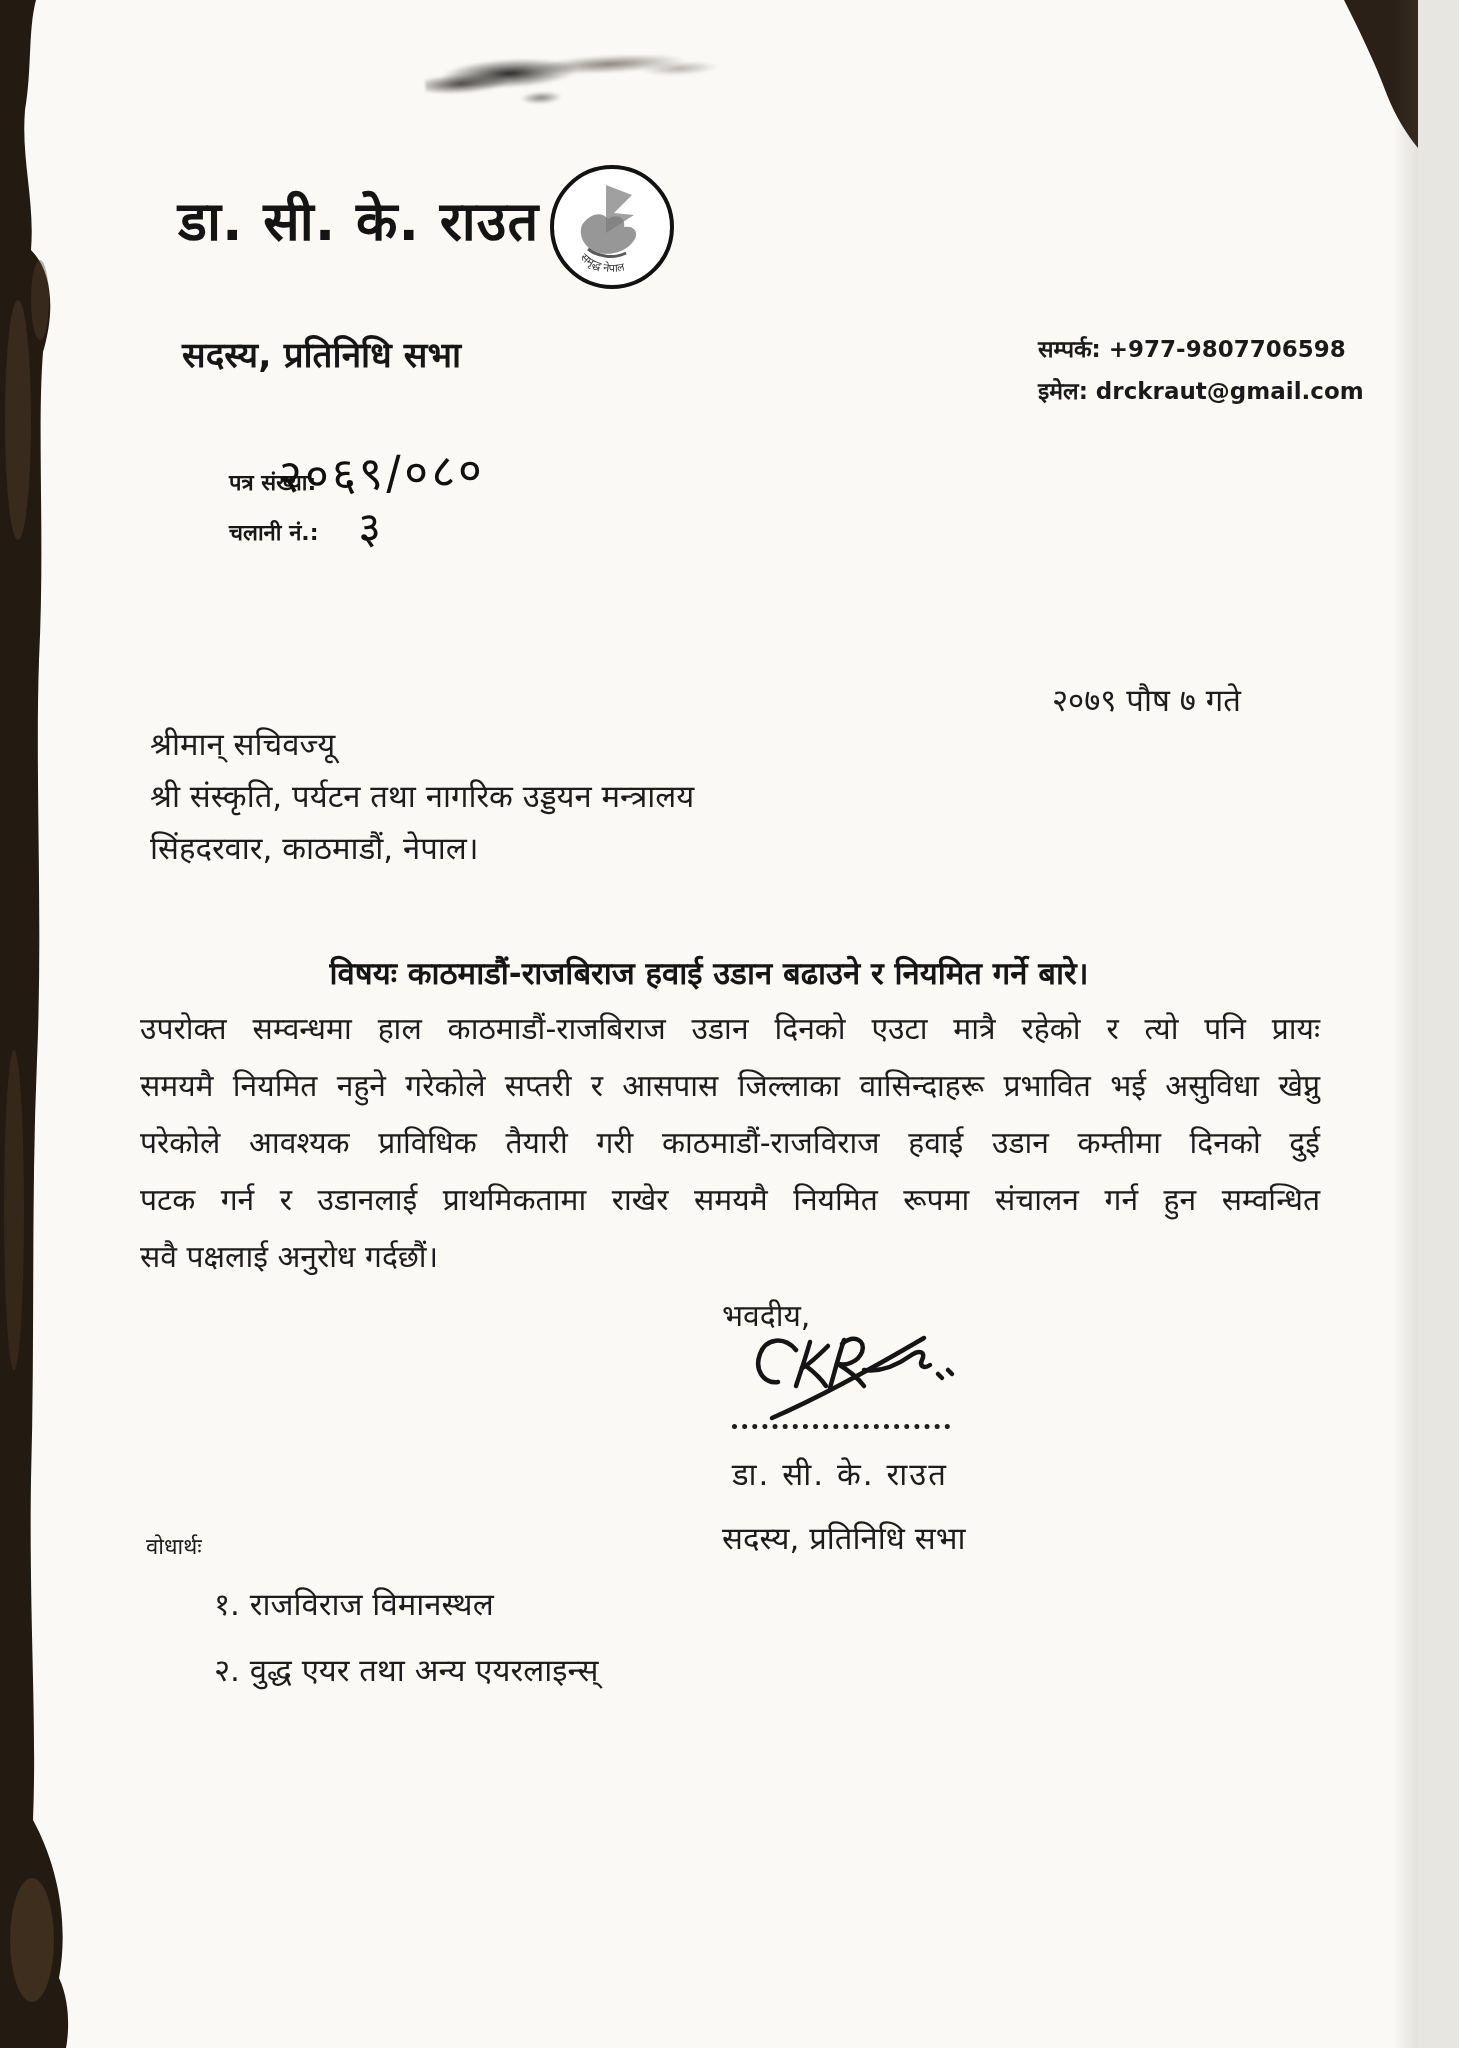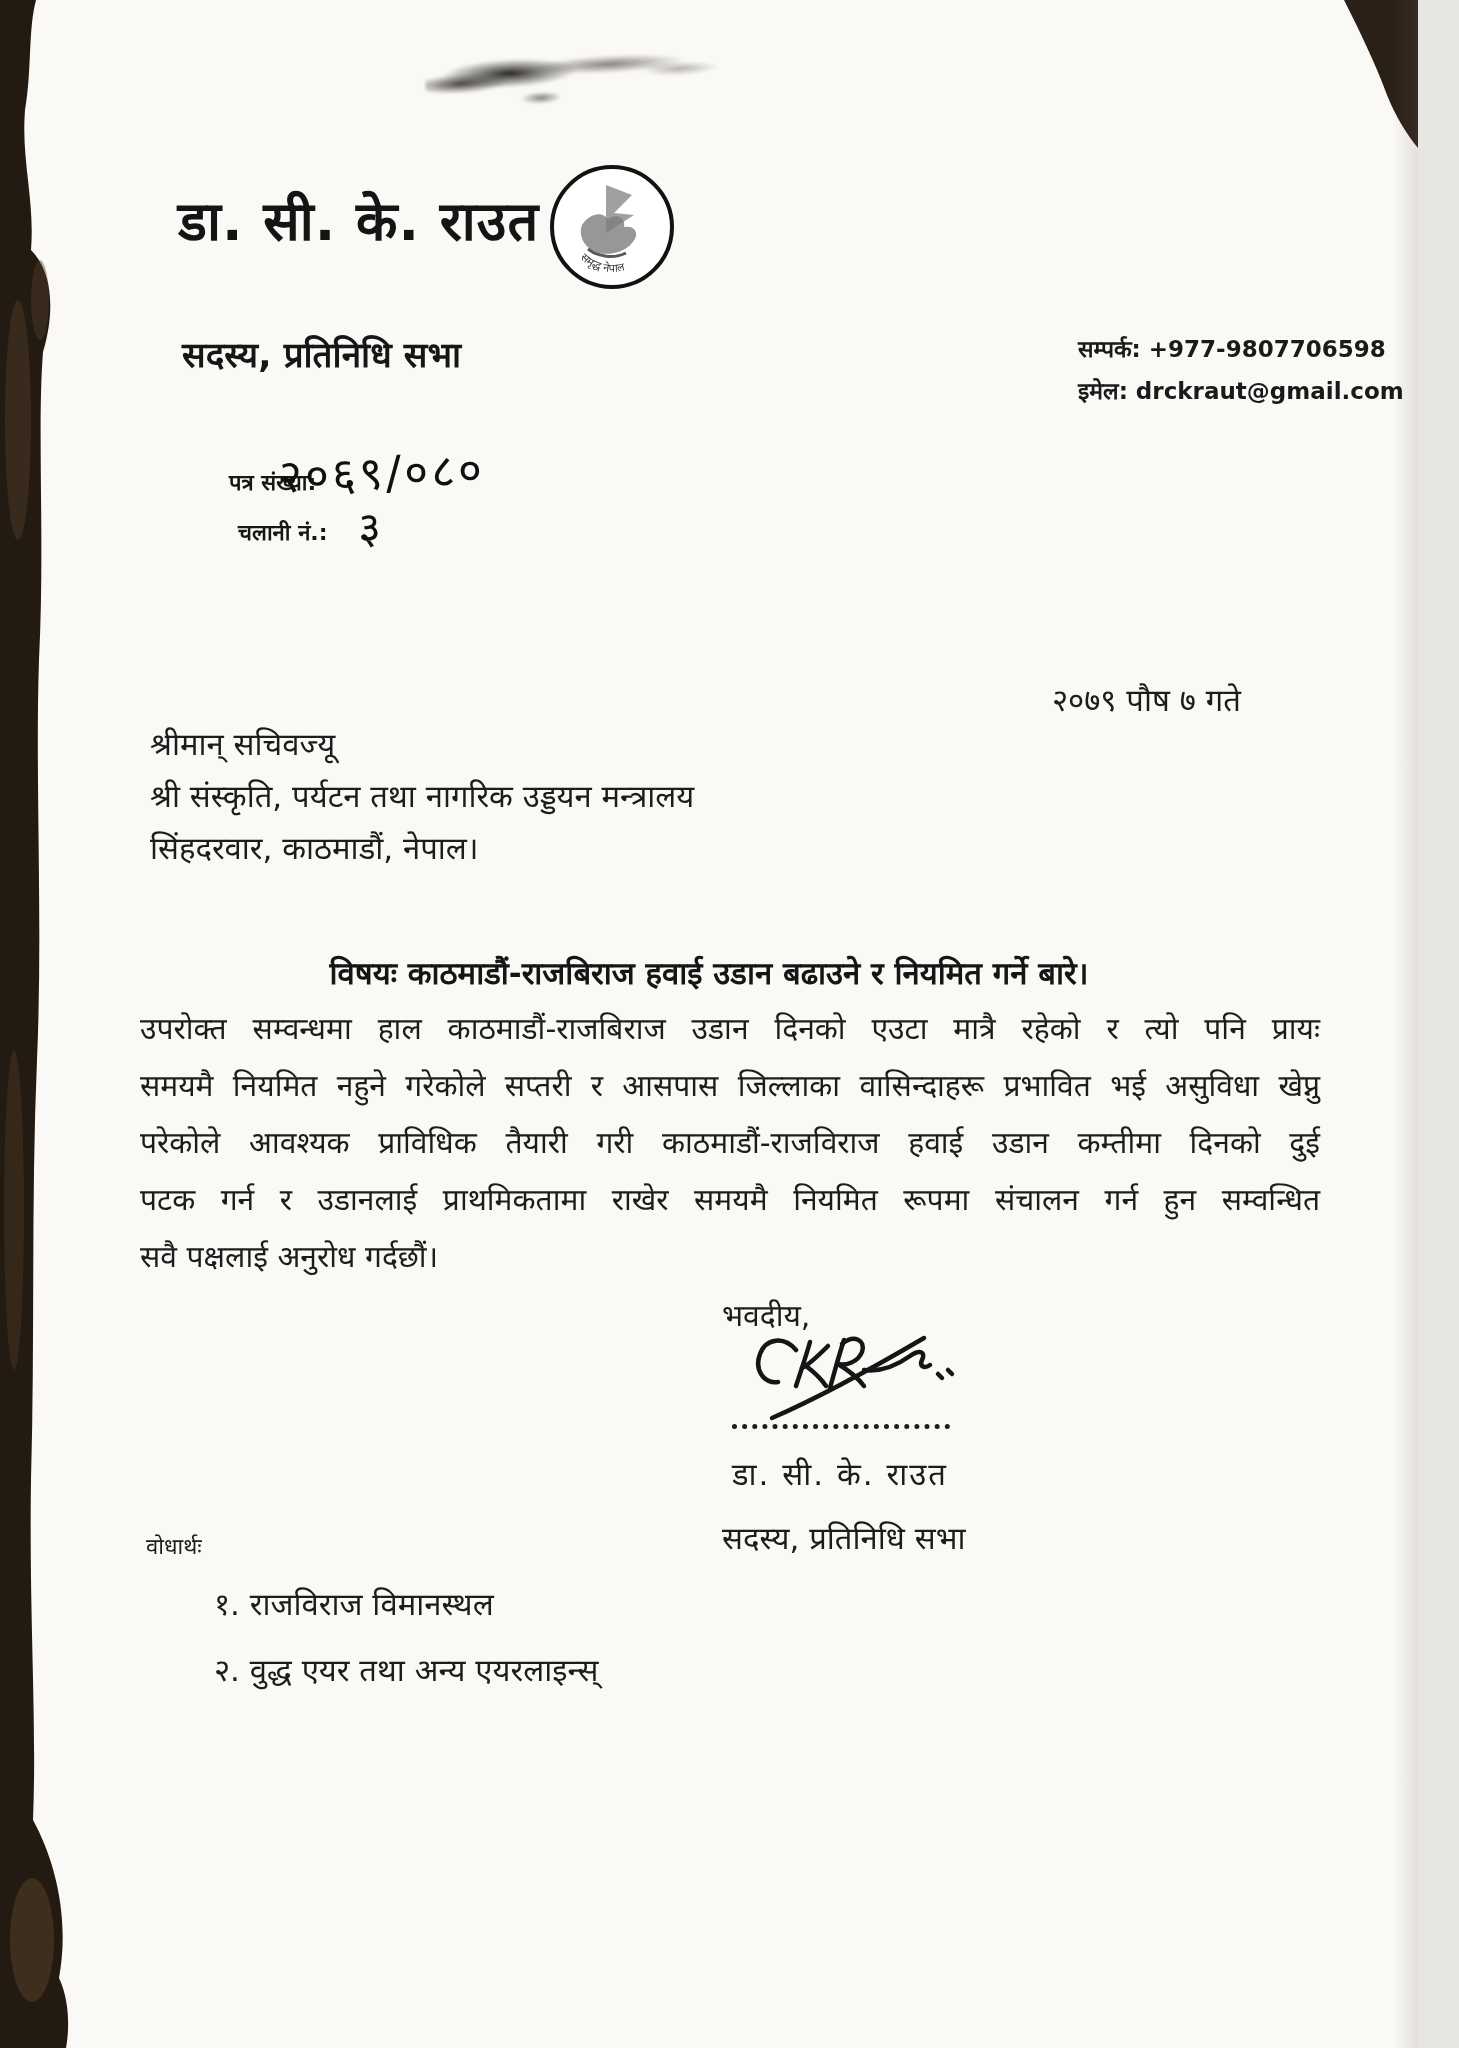--- a/index.html
+++ b/index.html
@@ -10,25 +10,25 @@
     overflow:hidden;
     font-family:"DejaVu Sans","Liberation Sans",sans-serif;
     color:#1c1c1c;
   }
   .abs{position:absolute;}
   
   .lh-name{left:178px;top:182px;font-size:54px;font-weight:700;letter-spacing:1px;color:#141414;}
   .lh-title{left:182px;top:330px;font-size:35px;font-weight:700;color:#161616;}
   .logo{left:548px;top:163px;width:128px;height:128px;}
   .contact{left:1038px;top:328px;font-size:23px;font-weight:600;line-height:42px;color:#1a1a1a;}
-  .contact .row{white-space:nowrap;margin-left:40px;}
+  .contact .row{white-space:nowrap;}
   
   .ref-label{font-size:22px;font-weight:700;color:#171717;margin-left:44px;}
   .letter-no-label{left:185px;top:466px;}
-  .dispatch-label{left:194px;top:516px;}
+  .dispatch-label{left:185px;top:516px;}
   .handwrite{font-size:46px;font-weight:400;color:#101010;transform:rotate(-2deg);letter-spacing:3px;}
   .letter-no-val{left:278px;top:440px;}
   .dispatch-val{left:358px;top:496px;font-size:44px;}
   
   .date{left:1052px;top:678px;font-size:31px;}
   .addr{left:150px;font-size:31px;white-space:nowrap;}
   .addr1{top:722px;}
   .addr2{top:774px;}
   .addr3{top:826px;}
   .subject{left:0;right:0;top:951px;text-align:center;font-size:31px;font-weight:700;color:#151515;}

